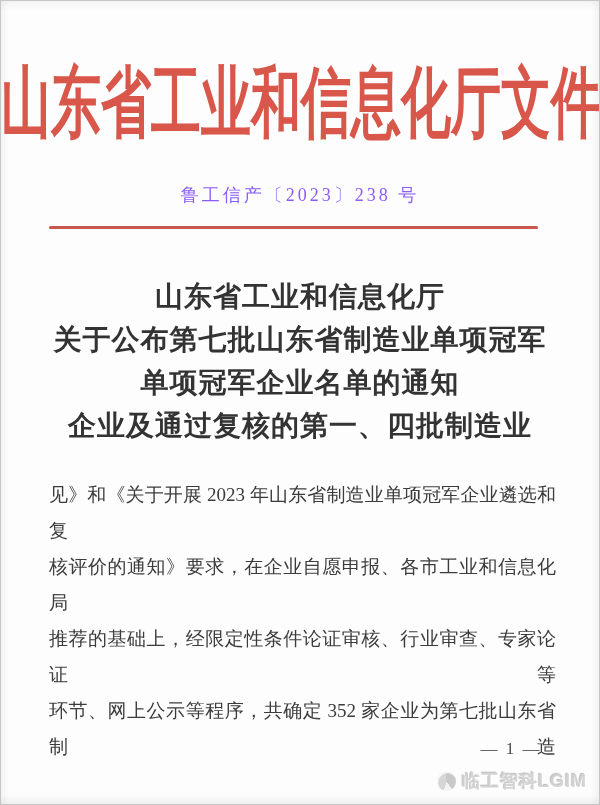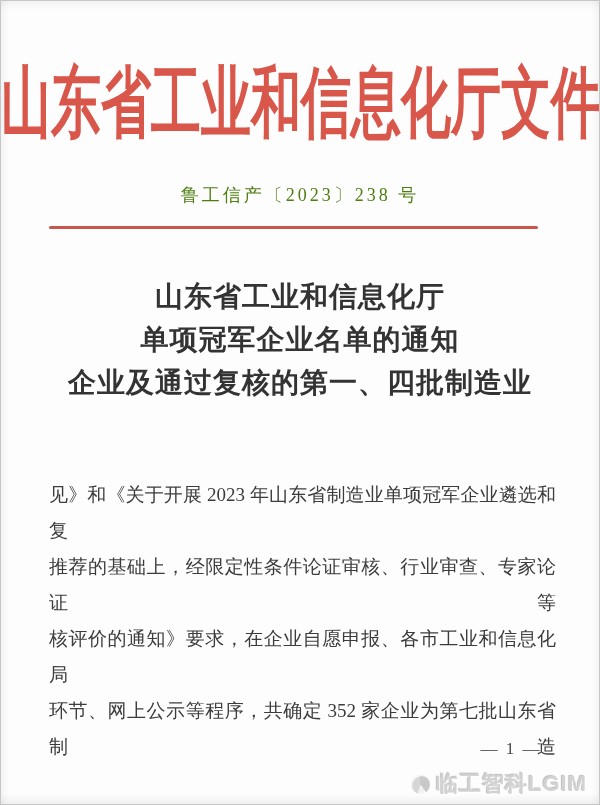--- a/index.html
+++ b/index.html
@@ -29,21 +29,21 @@
     color:#d8564a;
     letter-spacing:0px;
     white-space:nowrap;
     transform:scaleY(1.55);
     transform-origin:top center;
   }
   .doc-number {
     position:absolute; top:182px; left:0; right:0;
     text-align:center;
     font-size:18px;
-    color:#4d7c0f;
+    color:#8b5cf6;
     letter-spacing:3px;
   }
   .red-rule {
     position:absolute; top:225px; left:48px;
     width:489px; height:3px;
     background:#c9564c;
     border-radius:2px;
   }
   .doc-title {
     position:absolute; top:274px; left:28px; right:28px;
@@ -71,21 +71,21 @@
     width:110px;
     text-align:center;
     font-size:17px;
     color:#4a4a4a;
     letter-spacing:2px;
   }
   .watermark {
     position:absolute; top:768px; right:12px;
     display:flex; align-items:center; gap:6px;
     font-family:"Liberation Sans", sans-serif;
-    font-size:22px; font-weight:bold;
+    font-size:18px; font-weight:bold;
     color:#d2d2d2;
     text-shadow:1px 1px 1px #ffffff, -1px -1px 1px #bdbdbd;
     letter-spacing:1px;
   }
   .wm-logo {
     width:19px; height:19px;
     border-radius:50%;
     background:conic-gradient(#c9c9c9 0 40%, #f2f2f2 40% 55%, #d6d6d6 55% 100%);
     box-shadow:inset 1px 1px 1px #ffffff, 1px 1px 1px rgba(255,255,255,0.9);
   }
@@ -96,28 +96,29 @@
 <div class="photo">
 
   <div class="red-header">山东省工业和信息化厅文件</div>
 
   <div class="doc-number">鲁工信产〔2023〕238 号</div>
 
   <div class="red-rule"></div>
 
   <div class="doc-title">
     <div>山东省工业和信息化厅</div>
+    <div>关于公布第七批山东省制造业单项冠军</div>
     <div>单项冠军企业名单的通知</div>
     <div>企业及通过复核的第一、四批制造业</div>
   </div>
 
   <div class="doc-body">
     <div class="body-line">见》和《关于开展 2023 年山东省制造业单项冠军企业遴选和复</div>
+    <div class="body-line">核评价的通知》要求，在企业自愿申报、各市工业和信息化局</div>
     <div class="body-line">推荐的基础上，经限定性条件论证审核、行业审查、专家论证等</div>
-    <div class="body-line">核评价的通知》要求，在企业自愿申报、各市工业和信息化局</div>
     <div class="body-line">环节、网上公示等程序，共确定 352 家企业为第七批山东省制造</div>
 
   </div>
 
   <div class="page-number">— 1 —</div>
 
   <div class="watermark">
     <span class="wm-logo"></span>
     <span>临工智科LGIM</span>
   </div>

